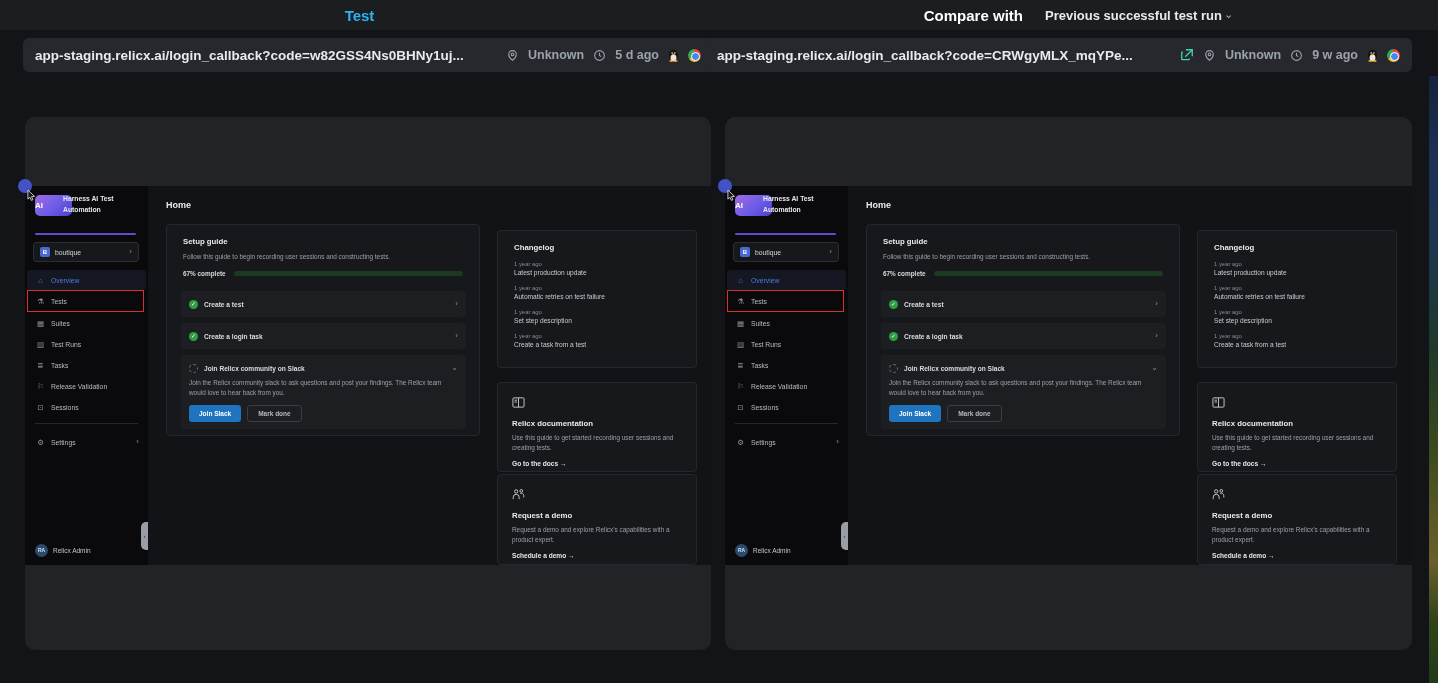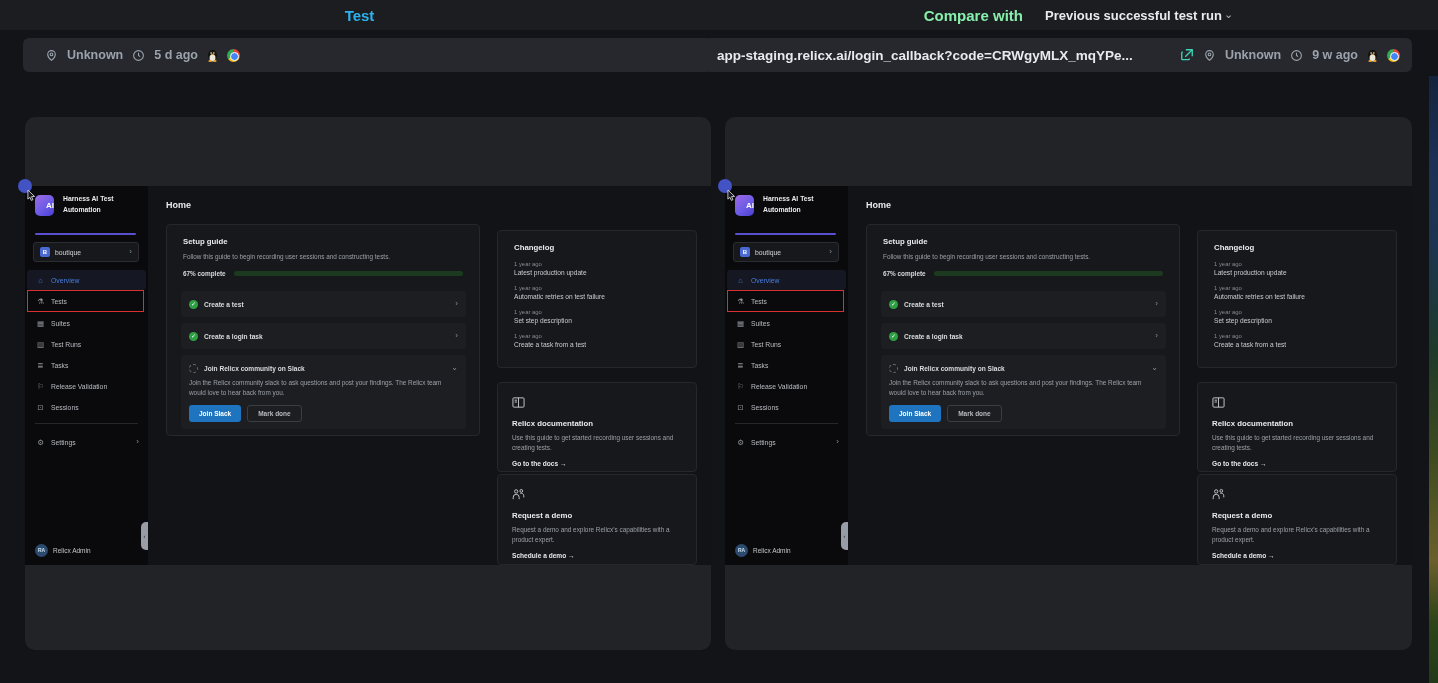--- a/index.html
+++ b/index.html
@@ -3,21 +3,21 @@
 <meta charset="utf-8">
 <style>
   * { margin:0; padding:0; box-sizing:border-box; }
   html,body { width:1438px; height:683px; overflow:hidden; background:#131418;
     font-family:"Liberation Sans", sans-serif; }
 
   
   .top-header { position:absolute; left:0; top:0; width:1438px; height:30px; background:#1c1d21; display:flex; }
   .header-half { width:719px; display:flex; align-items:center; justify-content:center; gap:22px; }
   .test-label { color:#2bb3f0; font-size:15px; font-weight:bold; }
-  .compare-label { color:#86efac; font-size:15px; font-weight:bold; }
+  .compare-label { color:#ffffff; font-size:15px; font-weight:bold; }
   .compare-select { display:flex; align-items:center; gap:2px; color:#e8eaed; font-size:13px; font-weight:bold; cursor:pointer; }
   .compare-select .chev { color:#aab0b7; font-size:11px; font-weight:normal; transform:translateY(-1px); }
 
   
   .urlbar { position:absolute; top:38px; height:34px; background:#26282e; border-radius:6px;
     display:flex; align-items:center; padding:0 12px; }
   .urlbar.left { left:23px; width:690px; }
   .urlbar.right { left:705px; width:707px; }
   .url-text { flex:1; min-width:0; color:#e8eaed; font-size:13.5px; font-weight:bold; white-space:nowrap; overflow:hidden; }
   .url-meta { display:flex; align-items:center; gap:9px; flex-shrink:0; color:#9aa2ab; font-size:12.5px; font-weight:600; margin-left:10px; }
@@ -30,23 +30,23 @@
   .panel { position:absolute; top:117px; height:533px; background:#222327; border-radius:10px; }
   .panel.left { left:25px; width:686px; }
   .panel.right { left:725px; width:687px; }
 
   
   .shot { position:absolute; left:0; top:69px; right:0; height:379px; background:#121316; overflow:visible; }
   .click-marker { position:absolute; left:-7px; top:-7px; width:14px; height:14px; border-radius:50%; background:#4353c4; z-index:6; }
   .click-cursor { position:absolute; left:2px; top:4px; z-index:7; }
 
   .shot-sidebar { position:absolute; left:0; top:0; width:123px; height:100%; background:#0a0a0c; }
-  .logo-mark { position:absolute; left:10px; top:9px; width:19px; height:21px; border-radius:5px;
+  .logo-mark { position:absolute; left:10px; top:9px; width:37px; height:21px; border-radius:5px;
     background:linear-gradient(140deg,#a06ae2 0%,#6c5ce7 55%,#4b3ecf 100%);
-    color:#fff; font-size:8px; font-weight:bold; text-align:right; line-height:21px; }
+    color:#fff; font-size:8px; font-weight:bold; text-align:left; line-height:21px; }
   .brand-text { position:absolute; left:38px; top:8px; width:82px; color:#e9eaec; font-size:6.8px; font-weight:bold; line-height:1.6; }
   .brand-divider { position:absolute; left:10px; top:47px; width:101px; height:2px; background:#5b4fd1; border-radius:1px; }
   .project-box { position:absolute; left:8px; top:56px; width:106px; height:20px; background:#17181c;
     border:1px solid #2c2d33; border-radius:3px; display:flex; align-items:center; gap:5px; padding:0 6px; }
   .project-badge { width:10px; height:10px; border-radius:2px; background:#4a69d2; color:#fff; font-size:6px; font-weight:bold; text-align:center; line-height:10px; }
   .project-name { flex:1; color:#d3d5d9; font-size:6.8px; }
   .tiny-chev { color:#8a8f98; font-size:8px; line-height:1; }
 
   .nav-item { position:absolute; left:2px; right:2px; height:20px; display:flex; align-items:center; gap:6px;
     padding-left:9px; color:#b9bcc2; font-size:6.8px; border-radius:3px; }
@@ -109,20 +109,21 @@
   <div class="header-half">
     <span class="compare-label">Compare with</span>
     <span class="compare-select">
       <span>Previous successful test run</span>
       <span class="chev">⌄</span>
     </span>
   </div>
 </div>
 
 <div class="urlbar left">
+  <span class="url-text">app-staging.relicx.ai/login_callback?code=w82GSS4Ns0BHNy1uj...</span>
   <span class="url-meta">
     <svg width="13" height="13" viewBox="0 0 24 24" fill="none" stroke="#9aa2ab" stroke-width="2">
         <path d="M12 21s-7-5.5-7-11a7 7 0 1 1 14 0c0 5.5-7 11-7 11z"></path>
         <circle cx="12" cy="10" r="2.5"></circle>
       </svg>
     <span>Unknown</span>
     <svg width="13" height="13" viewBox="0 0 24 24" fill="none" stroke="#9aa2ab" stroke-width="2">
         <circle cx="12" cy="12" r="9"></circle>
         <path d="M12 7v5l3 2"></path>
       </svg>

